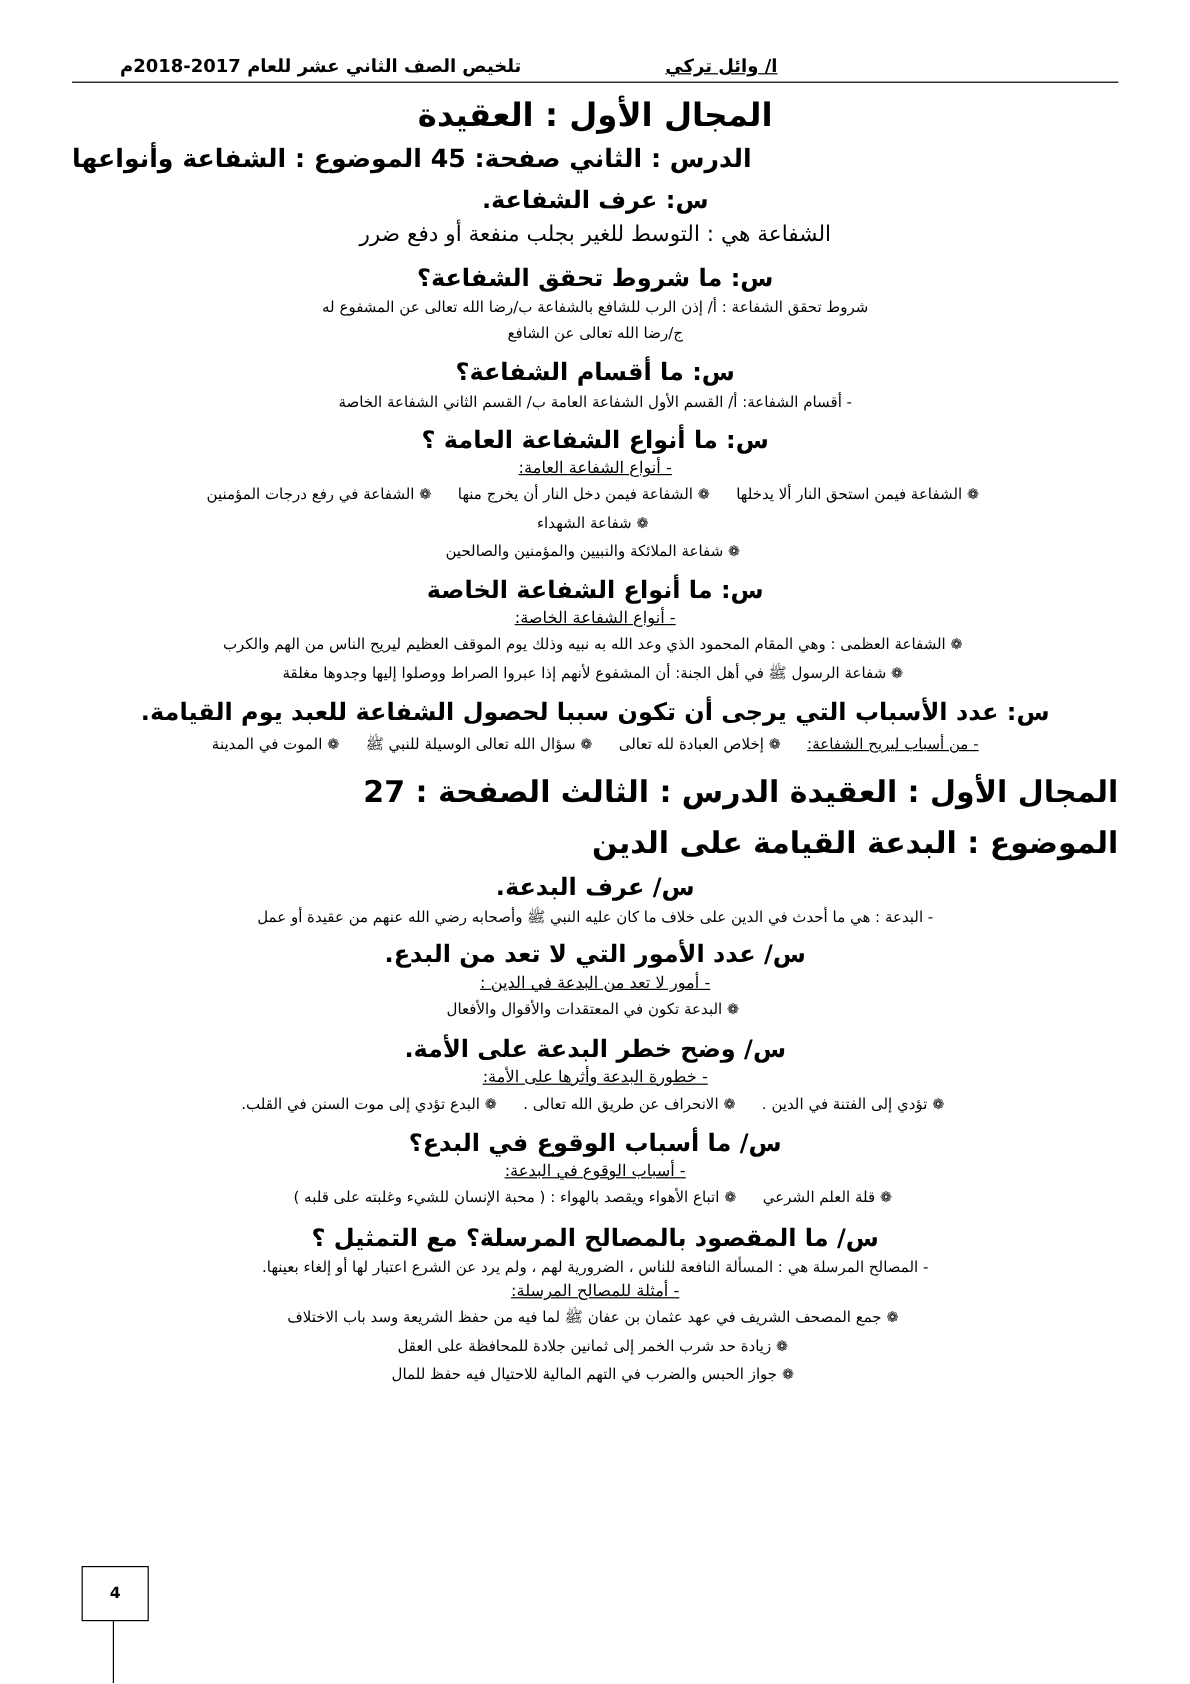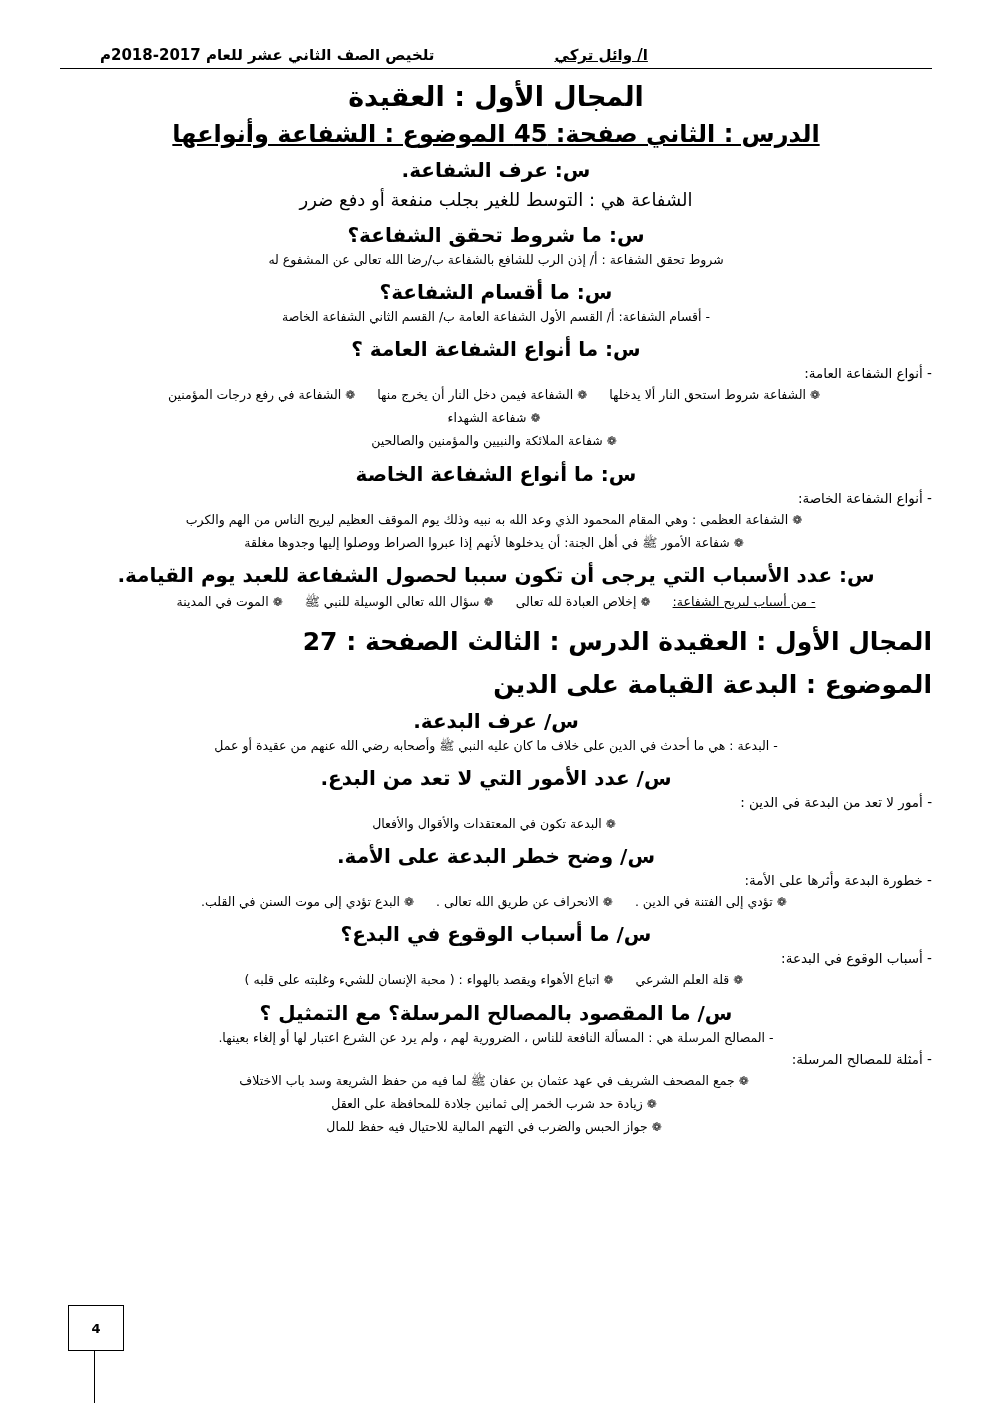--- a/index.html
+++ b/index.html
@@ -51,42 +51,42 @@
   }
   
   .title-main {
     text-align: center;
     font-size: 27px;
     font-weight: bold;
     margin: 12px 0 8px 0;
     letter-spacing: 0px;
   }
   .title-sub {
-    text-align: center;
-    font-size: 24px;
+    text-align: left;
+    font-size: 21px;
     font-weight: bold;
     margin: 6px 0 10px 0;
-    text-decoration: underline;
   }
   .q {
     font-size: 20px;
     font-weight: bold;
     text-align: center;
     margin: 10px 0 4px 0;
   }
   .ans {
     font-size: 18px;
     text-align: center;
     margin: 2px 0 3px 0;
     line-height: 1.5;
   }
   .ans.small { font-size: 12.5px; }
   .lead {
     font-size: 13.5px;
-    text-align: right;
+    text-align: center;
+    text-decoration: underline;
     margin: 3px 0 3px 0;
   }
   .bullets {
     font-size: 12.5px;
     text-align: center;
     margin: 2px 0;
     line-height: 1.7;
   }
   .bullets .gap { display:inline-block; width: 18px; }
   .flower {
@@ -136,43 +136,44 @@
   <hr class="hr-line">
 
   <div class="title-main">المجال الأول : العقيدة</div>
   <div class="title-sub">الدرس :     الثاني     صفحة: 45    الموضوع : الشفاعة وأنواعها</div>
 
   <div class="q">س: عرف الشفاعة.</div>
   <div class="ans">الشفاعة هي : التوسط للغير بجلب منفعة أو دفع ضرر</div>
 
   <div class="q">س: ما شروط تحقق الشفاعة؟</div>
   <div class="ans small">شروط تحقق الشفاعة : أ/ إذن الرب للشافع بالشفاعة        ب/رضا الله تعالى عن المشفوع له</div>
+  <div class="ans small">ج/رضا الله تعالى عن الشافع</div>
 
   <div class="q">س: ما أقسام الشفاعة؟</div>
   <div class="ans small">- أقسام الشفاعة:  أ/ القسم الأول الشفاعة العامة      ب/ القسم الثاني الشفاعة الخاصة</div>
 
   <div class="q">س: ما أنواع الشفاعة  العامة ؟</div>
   <div class="lead">- أنواع الشفاعة العامة:</div>
   <div class="bullets">
-    <span class="flower">❁</span><span>الشفاعة شروط استحق النار ألا يدخلها</span><span class="gap"></span><span class="flower">❁</span><span>الشفاعة فيمن دخل النار أن يخرج منها</span><span class="gap"></span><span class="flower">❁</span><span>الشفاعة في رفع درجات المؤمنين</span>
+    <span class="flower">❁</span><span>الشفاعة فيمن استحق النار ألا يدخلها</span><span class="gap"></span><span class="flower">❁</span><span>الشفاعة فيمن دخل النار أن يخرج منها</span><span class="gap"></span><span class="flower">❁</span><span>الشفاعة في رفع درجات المؤمنين</span>
   </div>
   <div class="bullets">
     <span class="flower">❁</span><span>شفاعة الشهداء</span>
   </div>
   <div class="bullets">
     <span class="flower">❁</span><span>شفاعة الملائكة والنبيين والمؤمنين والصالحين</span>
   </div>
 
   <div class="q">س: ما أنواع الشفاعة الخاصة</div>
   <div class="lead">- أنواع الشفاعة الخاصة:</div>
   <div class="bullets">
     <span class="flower">❁</span><span>الشفاعة العظمى : وهي المقام المحمود الذي وعد الله به نبيه وذلك يوم الموقف العظيم ليريح الناس من الهم والكرب</span>
   </div>
   <div class="bullets">
-    <span class="flower">❁</span><span>شفاعة الأمور ﷺ في أهل الجنة: أن يدخلوها لأنهم إذا عبروا الصراط ووصلوا إليها وجدوها مغلقة</span>
+    <span class="flower">❁</span><span>شفاعة الرسول ﷺ في أهل الجنة: أن المشفوع لأنهم إذا عبروا الصراط ووصلوا إليها وجدوها مغلقة</span>
   </div>
 
   <div class="q">س: عدد الأسباب التي يرجى أن تكون سببا لحصول الشفاعة للعبد يوم القيامة.</div>
   <div class="bullets">
     <span class="und" style="text-decoration:underline">- من أسباب ليريح الشفاعة:</span><span class="gap"></span><span class="flower">❁</span><span>إخلاص العبادة لله تعالى</span><span class="gap"></span><span class="flower">❁</span><span>سؤال الله تعالى الوسيلة للنبي ﷺ</span><span class="gap"></span><span class="flower">❁</span><span>الموت في المدينة</span>
   </div>
 
   <div class="center-title2">المجال الأول : العقيدة   الدرس :  الثالث      الصفحة : 27</div>
   <div class="center-title2">الموضوع : البدعة القيامة على الدين</div>
 

